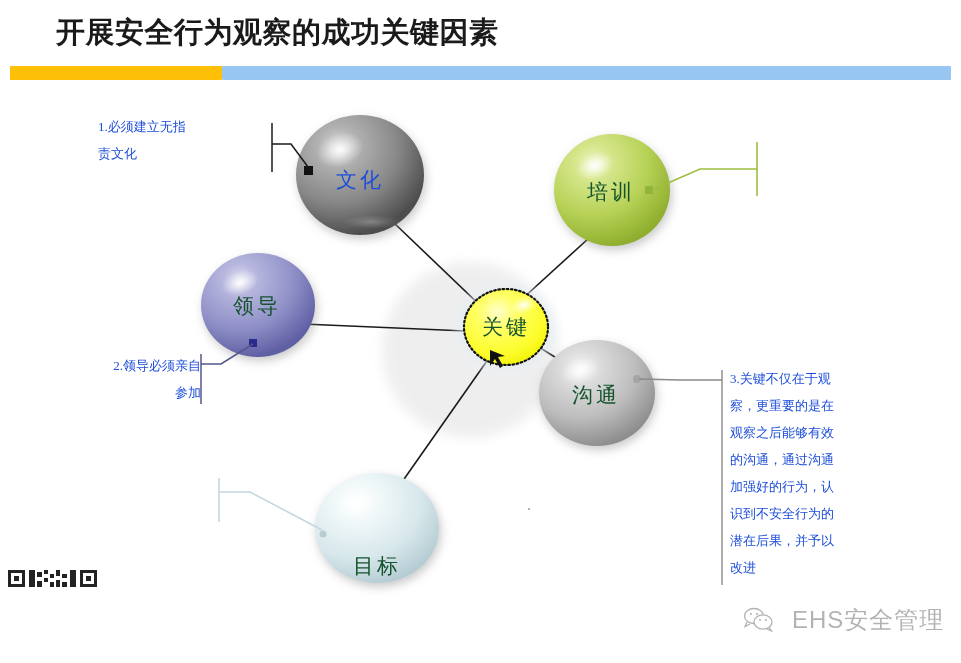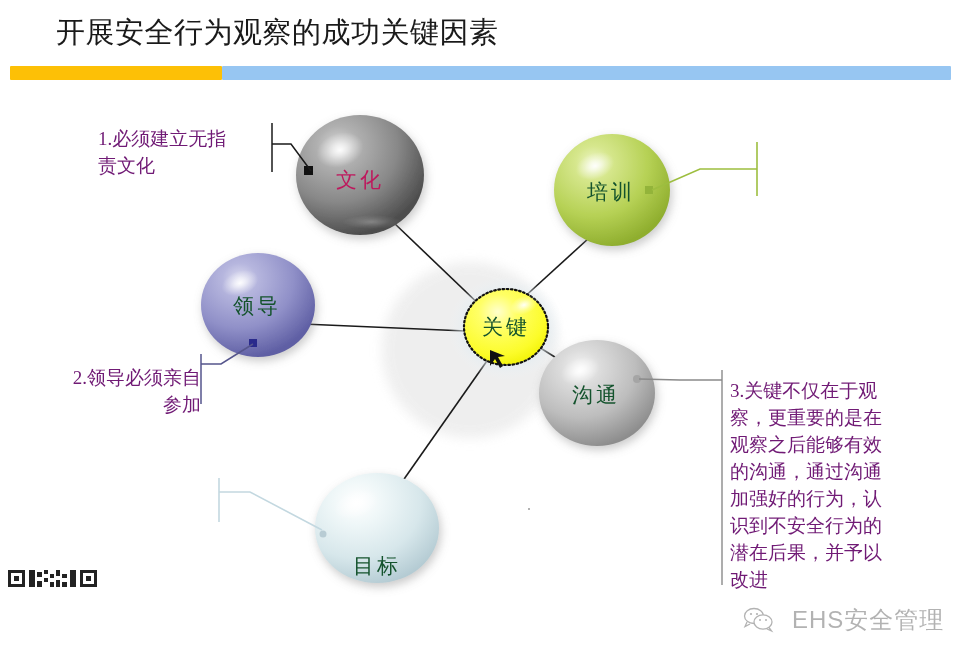--- a/index.html
+++ b/index.html
@@ -17,21 +17,21 @@
     background: #ffffff;
     overflow: hidden;
   }
 
   
   #title-text {
     position: absolute;
     left: 56px;
     top: 13px;
     font-family: "Liberation Sans", "DejaVu Sans", sans-serif;
-    font-weight: normal;
+    font-weight: bold;
     font-size: 29px;
     letter-spacing: 0.5px;
     color: #1a1a1a;
     white-space: nowrap;
   }
   #rule-orange {
     position: absolute;
     left: 10px;
     top: 66px;
     width: 212px;
@@ -55,44 +55,43 @@
     left: 0;
     top: 0;
     width: 961px;
     height: 663px;
   }
 
   
   .callout {
     position: absolute;
     font-family: "Liberation Serif", "DejaVu Serif", serif;
-    font-size: 19px;
+    font-size: 13px;
     line-height: 27px;
-    color: #701a75;
+    color: #1d4ed8;
     white-space: pre-line;
-    margin-top: 12px;
   }
   #callout-1 { left: 98px;  top: 113px; width: 175px; }
   #callout-2 { left: 26px;  top: 352px; width: 175px; text-align: right; }
   #callout-3 { left: 62px;  top: 473px; width: 160px; }
   #callout-4 { left: 766px; top: 135px; width: 190px; }
   #callout-5 { left: 730px; top: 365px; width: 210px; }
 
   
   .sphere-label {
     position: absolute;
     font-family: "Liberation Serif", "DejaVu Serif", serif;
     font-size: 21px;
     letter-spacing: 3px;
     white-space: nowrap;
     transform: translate(-50%, -50%);
     pointer-events: none;
   }
   .lbl-dark  { color: #14532d; }
-  .lbl-light { color: #be185d; }
+  .lbl-light { color: #1d4ed8; }
 
   
   #qr-watermark {
     position: absolute;
     left: 8px;
     top: 570px;
     width: 98px;
     height: 20px;
     opacity: 0.92;
   }

